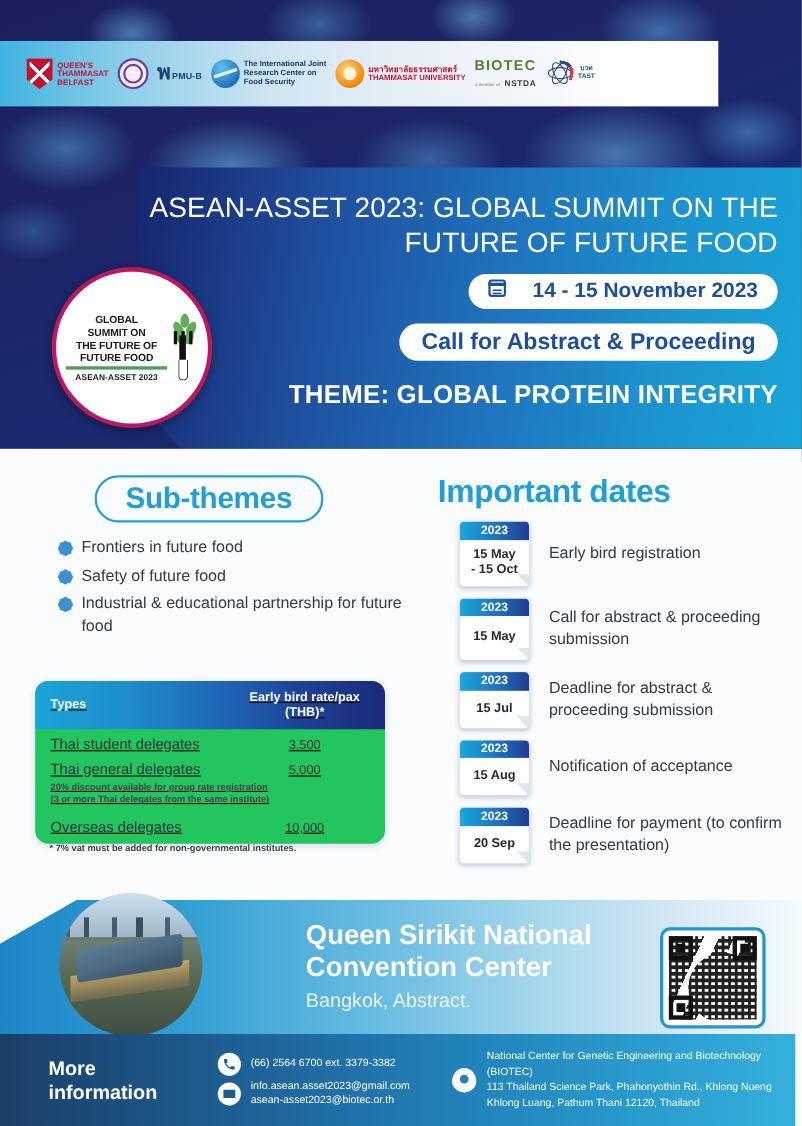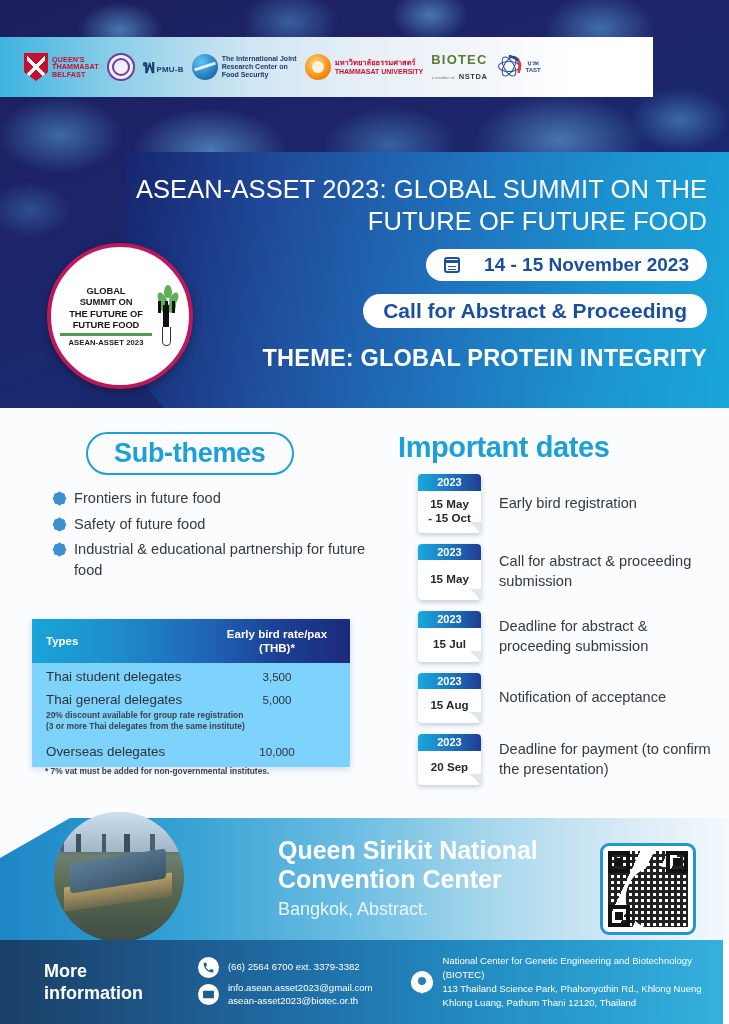--- a/index.html
+++ b/index.html
@@ -121,21 +121,21 @@
     position:absolute; left:0; top:152px; width:729px; height:256px;
     padding:22px 22px 0 0;
     display:flex; flex-direction:column; align-items:flex-end;
   }
   .main-title{
     color:#ffffff; font-size:25.5px; font-weight:normal; line-height:1.24;
     text-align:right; letter-spacing:.1px; max-width:600px;
   }
   .pill{
     background:#ffffff; border-radius:24px;
-    display:flex; align-items:center; gap:24px;
+    display:flex; gap:24px;
     padding:5px 18px; margin-top:12px;
   }
   .pill-date{ color:#1a4f9c; font-size:19px; font-weight:600; }
   .cal-ic{ width:16px;height:16px;border:2px solid #1a4f9c; border-radius:3px; position:relative; }
   .cal-ic::before{ content:""; position:absolute; left:-2px; top:1px; width:16px;height:3px;background:#1a4f9c; }
   .cal-ic::after{
     content:""; position:absolute; left:2px; top:7px; width:8px; height:5px;
     background:
       linear-gradient(#1a4f9c 1.5px, transparent 1.5px) 0 0/3px 3px;
   }
@@ -191,22 +191,23 @@
   .st-bul::before,.st-bul::after{
     content:""; position:absolute; left:0; top:0; width:11px;height:11px;
     background:#3d8fd0; border-radius:2.5px;
   }
   .st-bul::after{ transform:rotate(45deg); }
   .st-txt{ color:#333a40; font-size:14.6px; line-height:1.42; }
 
   
   .ptable{
     position:absolute; left:32px; top:619px; width:318px;
-    background:#7dd3fc; border-radius:1px; overflow:hidden;
+    background:#22c55e; border-radius:12px; overflow:hidden;
     box-shadow:0 2px 7px rgba(30,60,110,.18);
+    text-decoration:underline;
   }
   .pt-head{
     display:flex; align-items:center;
     background:linear-gradient(90deg,#19a4d8 0%,#1f8ecb 26%,#1f63b4 56%,#1d3f94 78%,#1c2a7a 100%);
     padding:8px 14px; min-height:40px;
   }
   .pt-h1{ color:#fff; font-size:11.5px; font-weight:bold; flex:1; }
   .pt-h2{ color:#fff; font-size:11.5px; font-weight:bold; text-align:center; width:118px; line-height:1.22;}
   .pt-row{ display:flex; align-items:baseline; padding:6px 14px 2px; }
   .pt-name{ flex:1; color:#2c3338; font-size:13.4px; }

